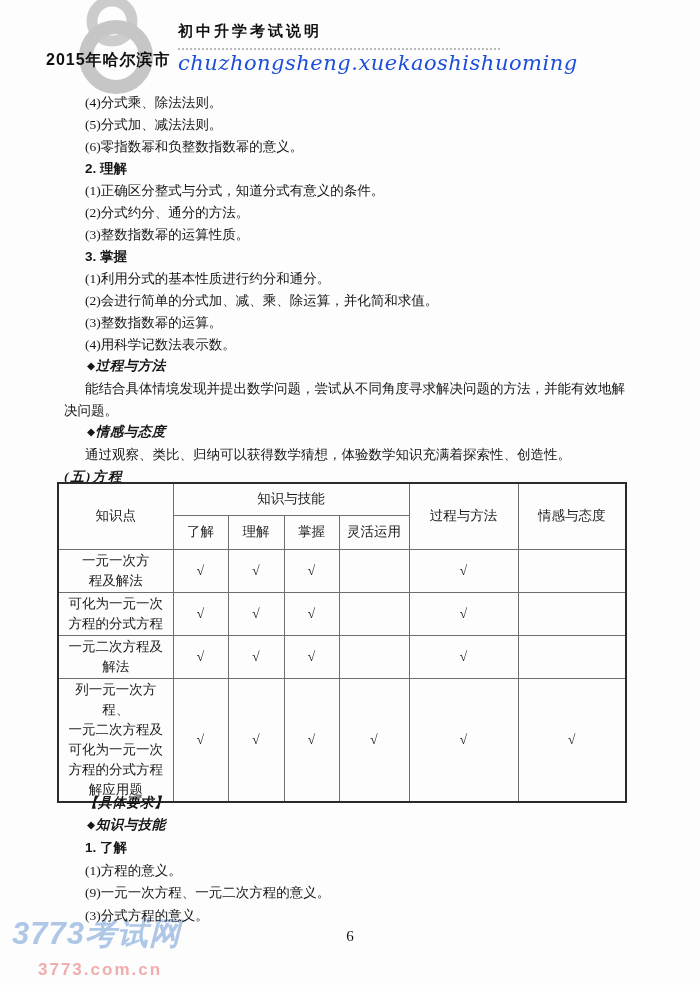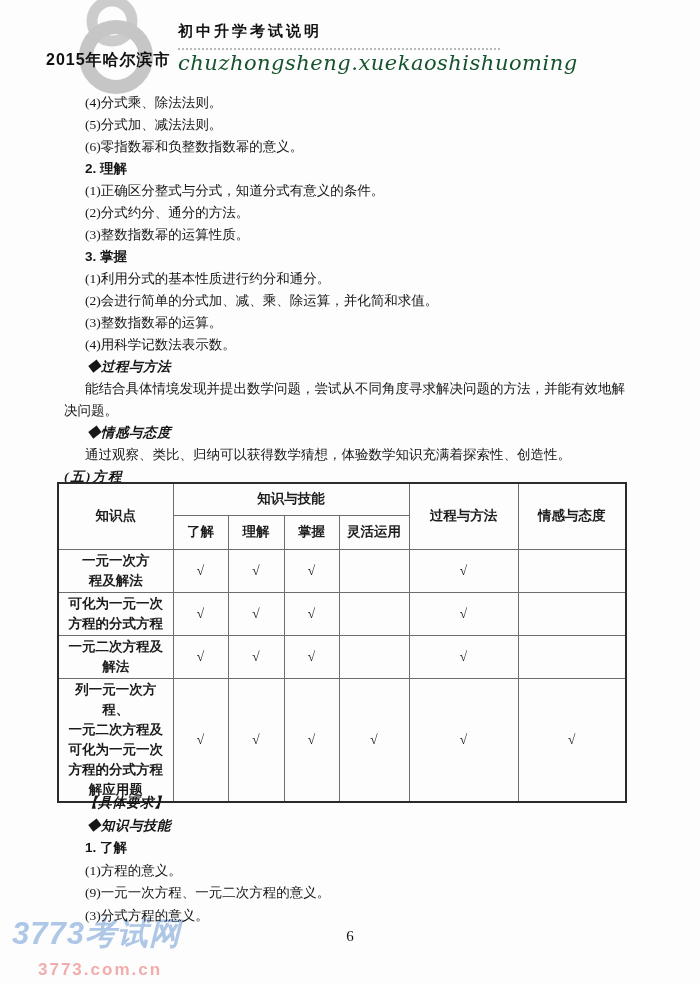--- a/index.html
+++ b/index.html
@@ -16,53 +16,53 @@
     font-size:16px;letter-spacing:1px;color:#111;
   }
   .header-right{position:absolute;left:178px;top:22px;width:332px;z-index:2;}
   .booklet-title{
     font-family:"Liberation Sans",sans-serif;font-weight:700;
     font-size:15px;letter-spacing:3px;color:#111;
   }
   .dotted-divider{width:322px;margin-top:7px;border-top:2px dotted #b9b9b9;height:0;}
   .pinyin{
     margin-top:1px;font-family:"DejaVu Serif",serif;font-style:italic;
-    font-size:21px;color:#14532d;letter-spacing:0.5px;white-space:nowrap;
+    font-size:21px;color:#1d4ed8;letter-spacing:0.5px;white-space:nowrap;
   }
   
   .content-top{position:absolute;left:64px;top:92px;width:574px;z-index:2;}
   .content-bottom{position:absolute;left:64px;top:792px;width:574px;z-index:2;}
   .content-top p,.content-bottom p{margin:0;line-height:22px;font-size:13.5px;}
   .content-bottom p{line-height:22.5px;}
   .item{text-indent:21px;}
   .para{text-indent:21px;}
   .num{
     text-indent:21px;font-family:"Liberation Sans",sans-serif;
     font-weight:700;font-size:13px;
   }
   .diamond{
     text-indent:23px;font-weight:700;font-style:italic;
-    font-size:13px;letter-spacing:0.5px;
+    font-size:13px;letter-spacing:0.5px;font-family:Liberation Mono, monospace;
   }
   .bracket{
     text-indent:20px;font-weight:700;font-style:italic;
     font-size:14px;letter-spacing:0.5px;
   }
   .section{
     font-weight:700;font-style:italic;font-size:16.5px;
     letter-spacing:2px;line-height:28px;
   }
   
   .req-table{
     position:absolute;left:57px;top:482px;z-index:2;
     width:568px;border-collapse:collapse;table-layout:fixed;
     border:2px solid #2b2b2b;
   }
   .req-table th,.req-table td{
-    border:1px solid #6e6e6e;font-weight:700;text-align:center;
+    border:1px solid #6e6e6e;font-weight:400;text-align:center;
     vertical-align:middle;font-size:13.5px;padding:1px 3px;color:#1c1c1c;
   }
   .req-table thead tr.h1{height:32px;}
   .req-table thead tr.h2{height:34px;}
   .req-table tr.r1{height:41px;}
   .req-table tr.r2{height:42px;}
   .req-table tr.r3{height:42px;}
   .req-table tr.r4{height:110px;}
   .kp-cell{white-space:pre-line;line-height:20px;margin-left:36px;}
   .check-cell{font-size:15px;color:#2e2e2e;}

